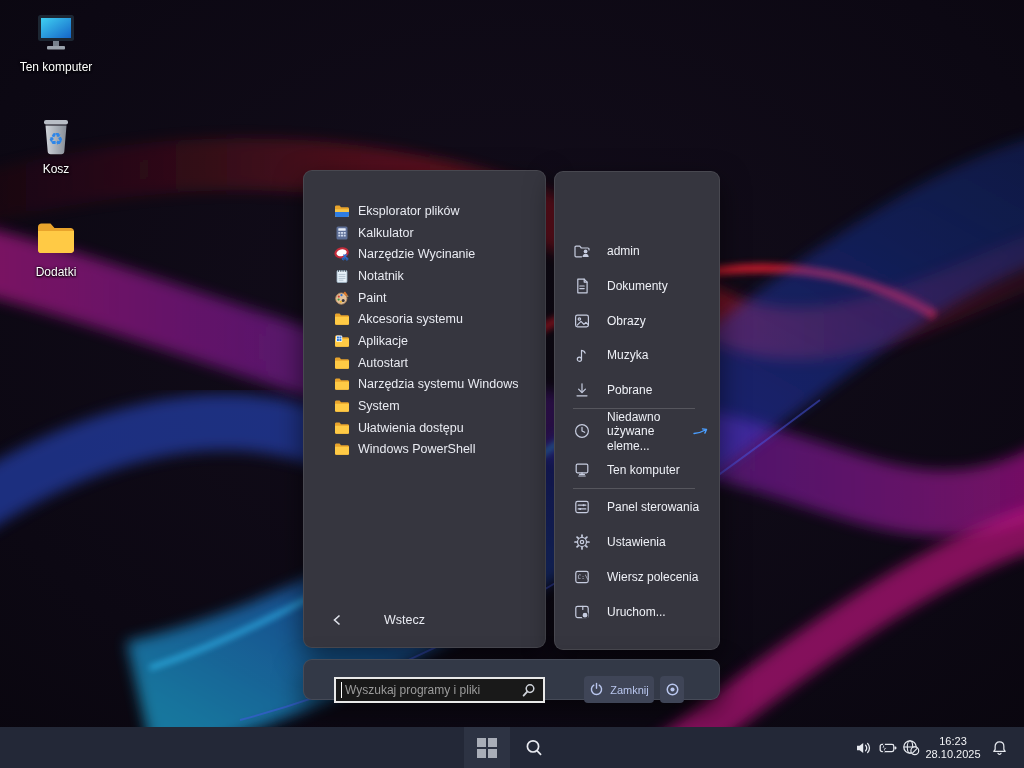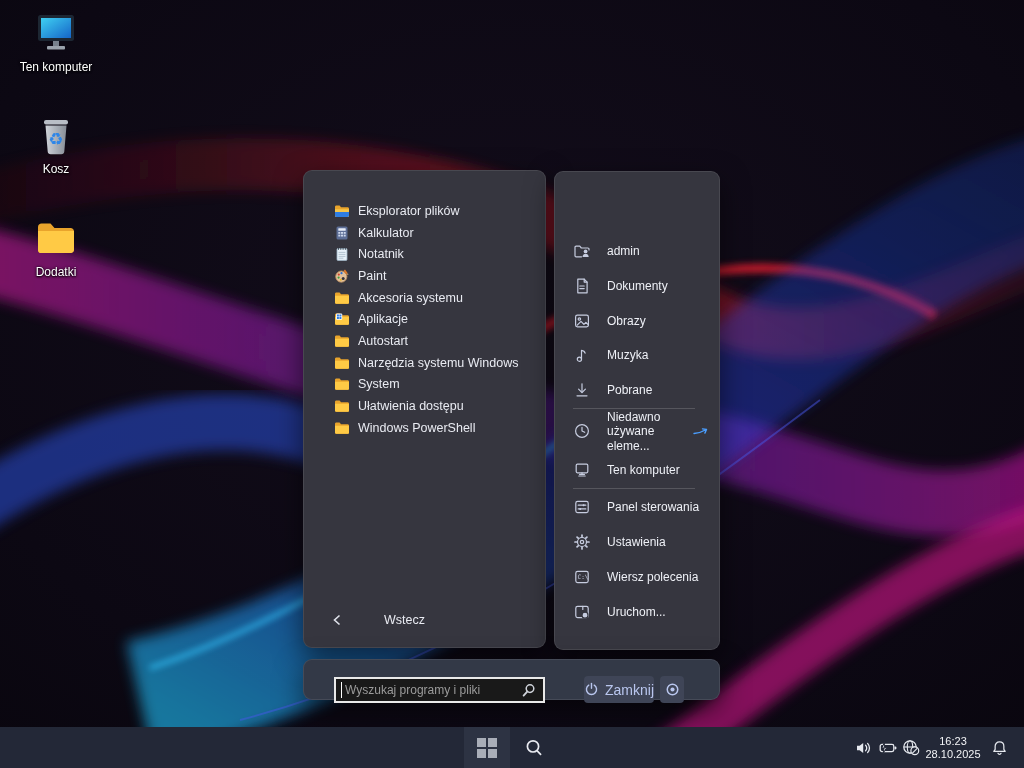--- a/index.html
+++ b/index.html
@@ -45,21 +45,21 @@
     background:#191919; border:2px solid #e9e9e9; }
   #search-input { position:absolute; inset:0; background:transparent; border:none; outline:none;
     color:#ddd; font-size:12px; font-family:"Liberation Sans", sans-serif;
     padding:0 26px 0 9px; }
   #search-input::placeholder { color:#9b9b9b; }
   #search-caret { position:absolute; left:5px; top:3px; width:1px; height:16px; background:#fff; }
   #search-mag { position:absolute; right:7px; top:4px; }
   #shutdown-btn { position:absolute; left:280px; top:16px; width:70px; height:27px;
     background:#3f4557; border-radius:4px; display:flex; align-items:center; justify-content:center;
     gap:6px; cursor:default; }
-  #shutdown-btn span { font-size:14px; color:#b9c6ee; }
+  #shutdown-btn span { font-size:11px; color:#b9c6ee; }
   #lock-btn { position:absolute; left:356px; top:16px; width:24px; height:27px;
     background:#3f4557; border-radius:4px; display:flex; align-items:center; justify-content:center; }
 
   
   #taskbar { position:absolute; left:0; top:727px; width:1024px; height:41px; background:#232837; }
   #start-btn { position:absolute; left:464px; top:0; width:46px; height:41px; background:#2d3343;
     display:flex; align-items:center; justify-content:center; }
   #start-grid { display:grid; grid-template-columns:9px 9px; grid-template-rows:9px 9px; gap:2px; }
   #start-grid i { background:#a9aeb8; }
   #task-search { position:absolute; left:519px; top:0; width:30px; height:41px;
@@ -188,20 +188,31 @@
                 <rect x="9.7" y="7" width="2" height="1.8"></rect>
                 <rect x="4.3" y="9.7" width="2" height="1.8"></rect>
                 <rect x="7" y="9.7" width="2" height="1.8"></rect>
                 <rect x="9.7" y="9.7" width="2" height="1.8"></rect>
               </g>
           </svg>
           </span>
         <span class="plabel">Kalkulator</span>
       </div>
 
+      <div class="prow">
+        <span class="pic">
+          <svg viewBox="0 0 16 16" width="16" height="16">
+            <ellipse cx="7.6" cy="6.8" rx="6.2" ry="4.4" fill="#fff" stroke="#c42b3a" stroke-width="2.1" transform="rotate(-14 7.6 6.8)"></ellipse>
+            <path d="M9.5 8.5 12.8 12.6 M12.6 8.3 9.2 12.4" stroke="#2b6fd4" stroke-width="1.4" fill="none"></path>
+            <circle cx="9.3" cy="12.8" r="1.1" fill="none" stroke="#2b6fd4" stroke-width="1"></circle>
+            <circle cx="12.9" cy="13" r="1.1" fill="none" stroke="#2b6fd4" stroke-width="1"></circle>
+          </svg>
+          </span>
+        <span class="plabel">Narzędzie Wycinanie</span>
+      </div>
 
       <div class="prow">
         <span class="pic">
           <svg viewBox="0 0 16 16" width="16" height="16">
             <rect x="3" y="2.6" width="10" height="11.8" rx="1" fill="#e8f2fa" stroke="#9fb6c8" stroke-width=".8"></rect>
             <g stroke="#43505c" stroke-width="1">
                 <line x1="4.5" y1="2" x2="4.5" y2="3.8"></line>
                 <line x1="6.8" y1="2" x2="6.8" y2="3.8"></line>
                 <line x1="9.1" y1="2" x2="9.1" y2="3.8"></line>
                 <line x1="11.4" y1="2" x2="11.4" y2="3.8"></line>

